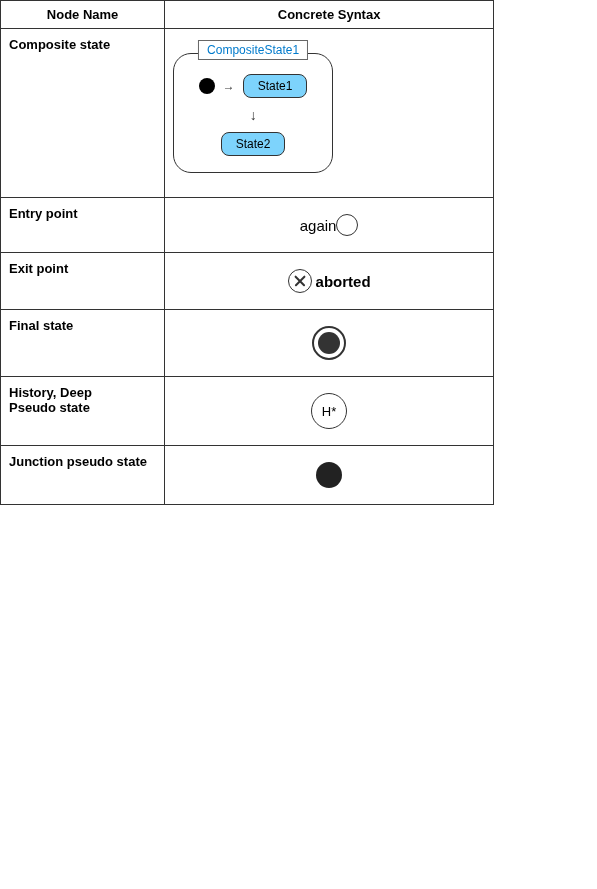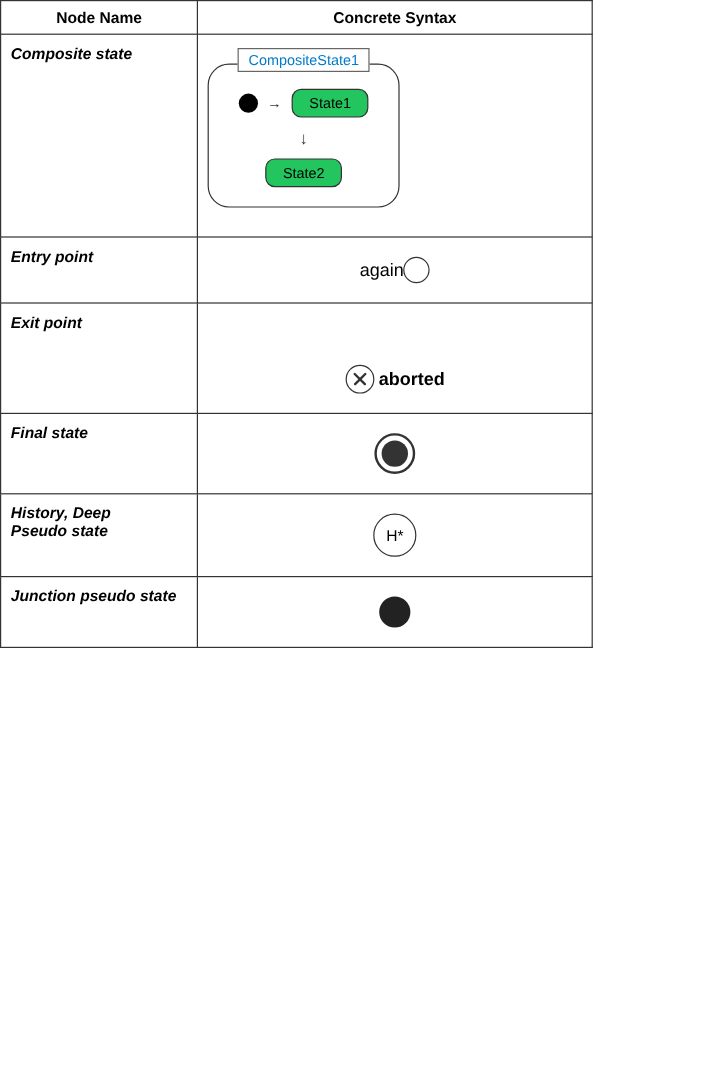--- a/index.html
+++ b/index.html
@@ -23,21 +23,20 @@
       font-weight: bold;
       background: #fff;
       font-size: 13px;
     }
     td.name-col {
       width: 200px;
       font-weight: bold;
       font-size: 13px;
       vertical-align: top;
       padding: 8px 8px;
-      font-style: italic;
     }
     td.syntax-col {
       width: 397px;
       text-align: left;
       vertical-align: middle;
       padding: 16px 8px;
       min-height: 80px;
     }
 
     
@@ -83,21 +82,21 @@
       background: #000;
       border-radius: 50%;
       display: inline-block;
       flex-shrink: 0;
     }
     .state-box {
       border: 1px solid #333;
       border-radius: 8px;
       padding: 4px 14px;
       font-size: 12px;
-      background: #22c55e;
+      background: #7dd3fc;
     }
     .arrow-right {
       font-size: 12px;
       color: #333;
     }
     .arrow-down-container {
       display: flex;
       flex-direction: column;
       align-items: center;
     }
@@ -124,21 +123,20 @@
     }
 
     
     .exit-point-container {
       display: flex;
       align-items: center;
       justify-content: center;
       gap: 4px;
       font-size: 15px;
       font-weight: bold;
-      margin-top: 35px;
     }
     .exit-circle {
       width: 24px;
       height: 24px;
       border: 1.5px solid #333;
       border-radius: 50%;
       display: inline-flex;
       align-items: center;
       justify-content: center;
       position: relative;

